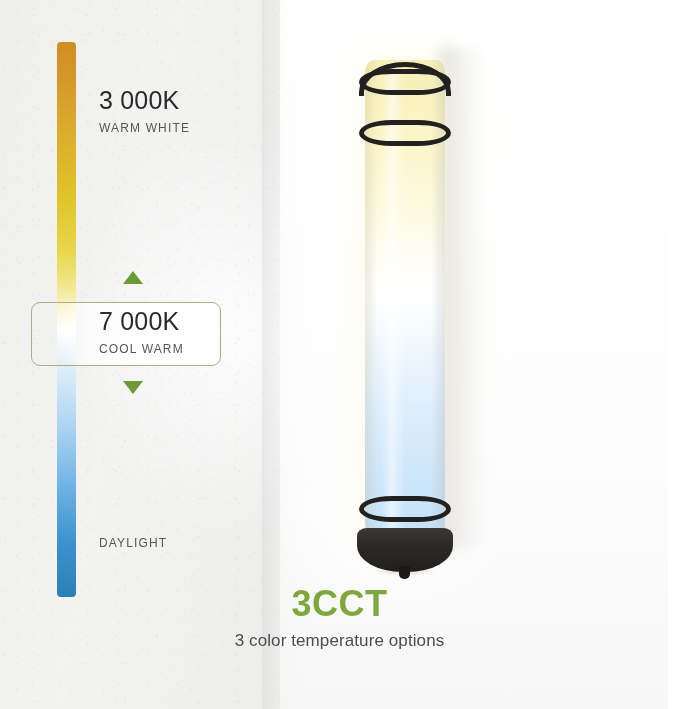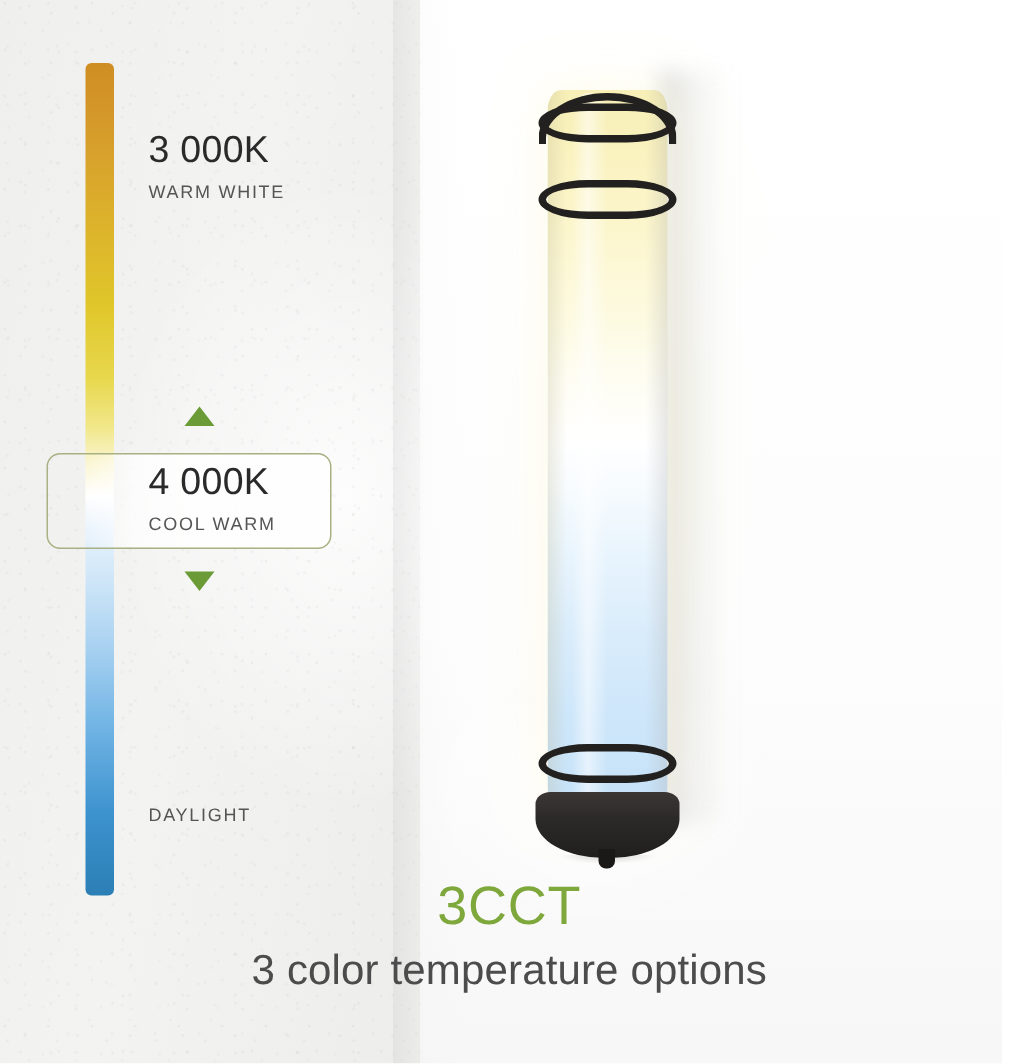--- a/index.html
+++ b/index.html
@@ -287,30 +287,30 @@
     pointer-events: none;
   }
 
   
   .headline {
     position: absolute;
     left: 0; top: 583px;
     width: 679px;
     text-align: center;
     font-size: 36px;
-    font-weight: normal;
+    font-weight: bold;
     color: #7fa83c;
     letter-spacing: 0.5px;
   }
   .subline {
     position: absolute;
     left: 0; top: 631px;
     width: 679px;
     text-align: center;
-    font-size: 28px;
+    font-size: 17px;
     color: #4c4c4c;
     letter-spacing: 0.1px;
   }
 </style>
 </head>
 <body>
 
 <div id="scene">
 
   <div class="wall-right"></div>
@@ -325,21 +325,21 @@
   <div class="cct-bar"></div>
 
   <div class="tick" id="tick-warm">
     <div class="tick-temp">3 000K</div>
     <div class="tick-name">WARM WHITE</div>
   </div>
 
   <div class="selector-wash"></div>
   <div class="selector-box"></div>
   <div class="selector-text">
-    <div class="tick-temp">4 000K</div>
+    <div class="tick-temp">7 000K</div>
     <div class="tick-name">COOL WARM</div>
   </div>
   <div class="arrow" id="arrow-up"></div>
   <div class="arrow" id="arrow-down"></div>
 
   <div class="tick" id="tick-day">
     <div class="tick-name">DAYLIGHT</div>
   </div>
 
   <div class="fixture-shadow"></div>

